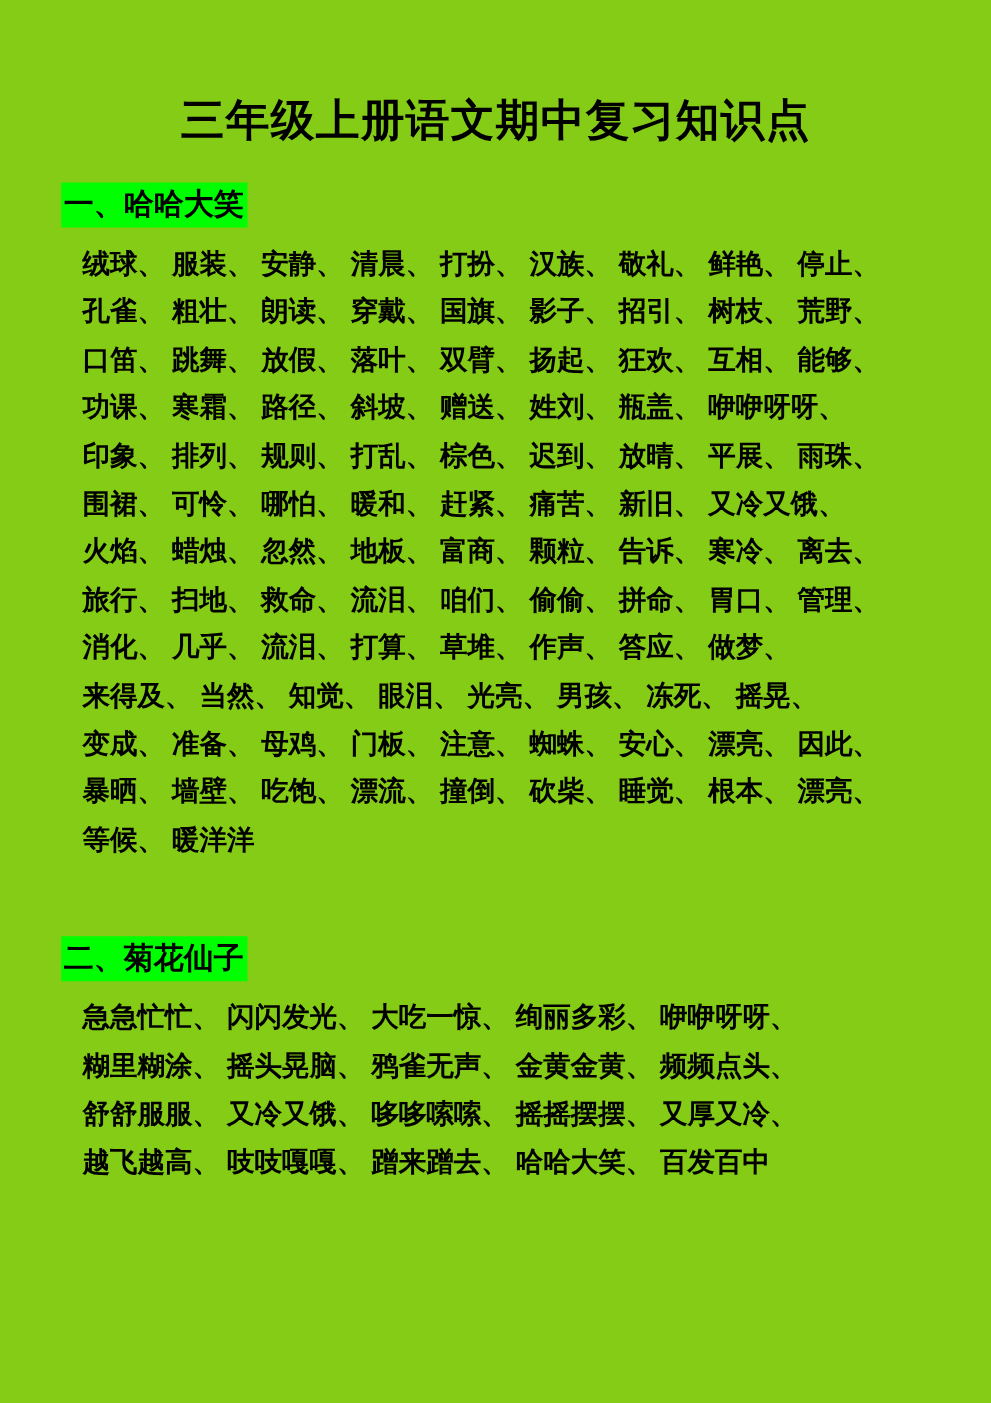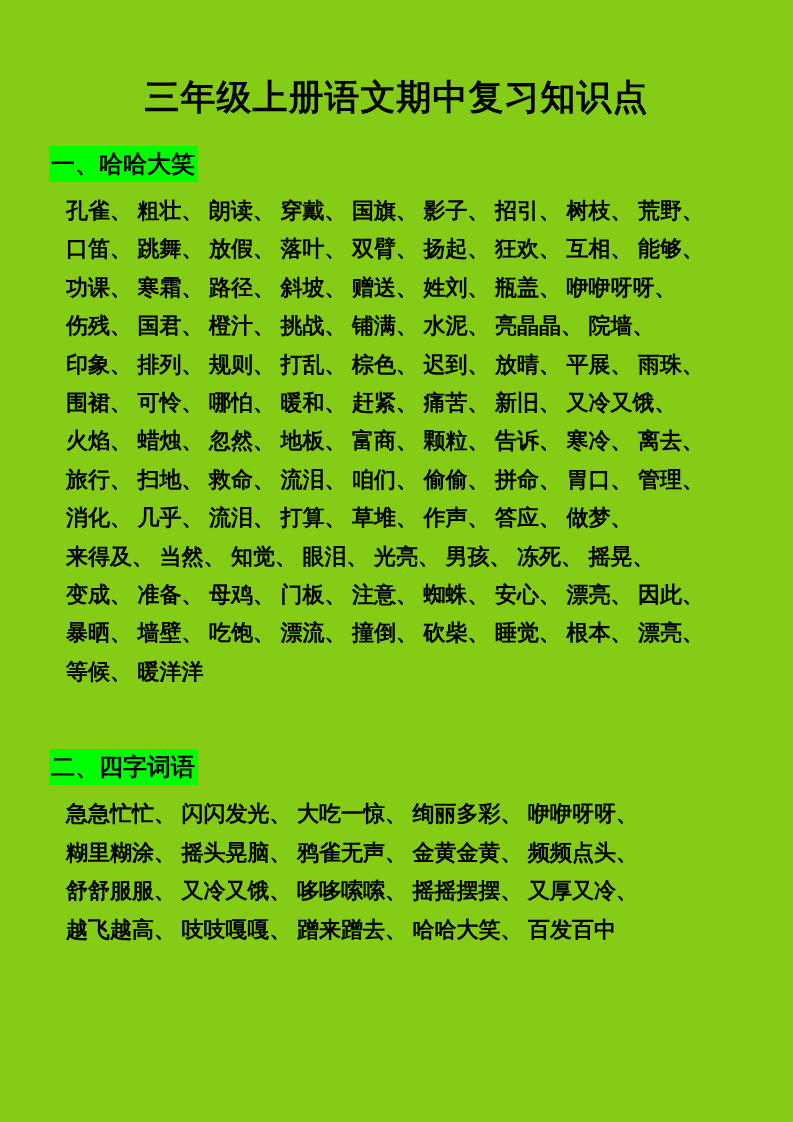--- a/index.html
+++ b/index.html
@@ -59,39 +59,39 @@
 
 <div class="page">
 
   <h1 class="title">三年级上册语文期中复习知识点</h1>
 
   <section class="sec sec1">
     <div class="heading-row">
       <span class="section-heading" style="background-color: rgb(0, 255, 0);">一、哈哈大笑</span>
     </div>
     <div class="lines">
+        <div class="text-line">绒球、 服装、 安静、 清晨、 打扮、 汉族、 敬礼、 鲜艳、 停止、</div>
         <div class="text-line">孔雀、 粗壮、 朗读、 穿戴、 国旗、 影子、 招引、 树枝、 荒野、</div>
         <div class="text-line">口笛、 跳舞、 放假、 落叶、 双臂、 扬起、 狂欢、 互相、 能够、</div>
         <div class="text-line">功课、 寒霜、 路径、 斜坡、 赠送、 姓刘、 瓶盖、 咿咿呀呀、</div>
-        <div class="text-line">伤残、 国君、 橙汁、 挑战、 铺满、 水泥、 亮晶晶、 院墙、</div>
         <div class="text-line">印象、 排列、 规则、 打乱、 棕色、 迟到、 放晴、 平展、 雨珠、</div>
         <div class="text-line">围裙、 可怜、 哪怕、 暖和、 赶紧、 痛苦、 新旧、 又冷又饿、</div>
         <div class="text-line">火焰、 蜡烛、 忽然、 地板、 富商、 颗粒、 告诉、 寒冷、 离去、</div>
         <div class="text-line">旅行、 扫地、 救命、 流泪、 咱们、 偷偷、 拼命、 胃口、 管理、</div>
         <div class="text-line">消化、 几乎、 流泪、 打算、 草堆、 作声、 答应、 做梦、</div>
         <div class="text-line">来得及、 当然、 知觉、 眼泪、 光亮、 男孩、 冻死、 摇晃、</div>
         <div class="text-line">变成、 准备、 母鸡、 门板、 注意、 蜘蛛、 安心、 漂亮、 因此、</div>
         <div class="text-line">暴晒、 墙壁、 吃饱、 漂流、 撞倒、 砍柴、 睡觉、 根本、 漂亮、</div>
         <div class="text-line">等候、 暖洋洋</div>
       </div>
   </section>
 
   <section class="sec sec2">
     <div class="heading-row">
-      <span class="section-heading" style="background-color: rgb(0, 255, 0);">二、四字词语</span>
+      <span class="section-heading" style="background-color: rgb(0, 255, 0);">二、菊花仙子</span>
     </div>
     <div class="lines">
         <div class="text-line">急急忙忙、 闪闪发光、 大吃一惊、 绚丽多彩、 咿咿呀呀、</div>
         <div class="text-line">糊里糊涂、 摇头晃脑、 鸦雀无声、 金黄金黄、 频频点头、</div>
         <div class="text-line">舒舒服服、 又冷又饿、 哆哆嗦嗦、 摇摇摆摆、 又厚又冷、</div>
         <div class="text-line">越飞越高、 吱吱嘎嘎、 蹭来蹭去、 哈哈大笑、 百发百中</div>
       </div>
   </section>
 
 </div>

